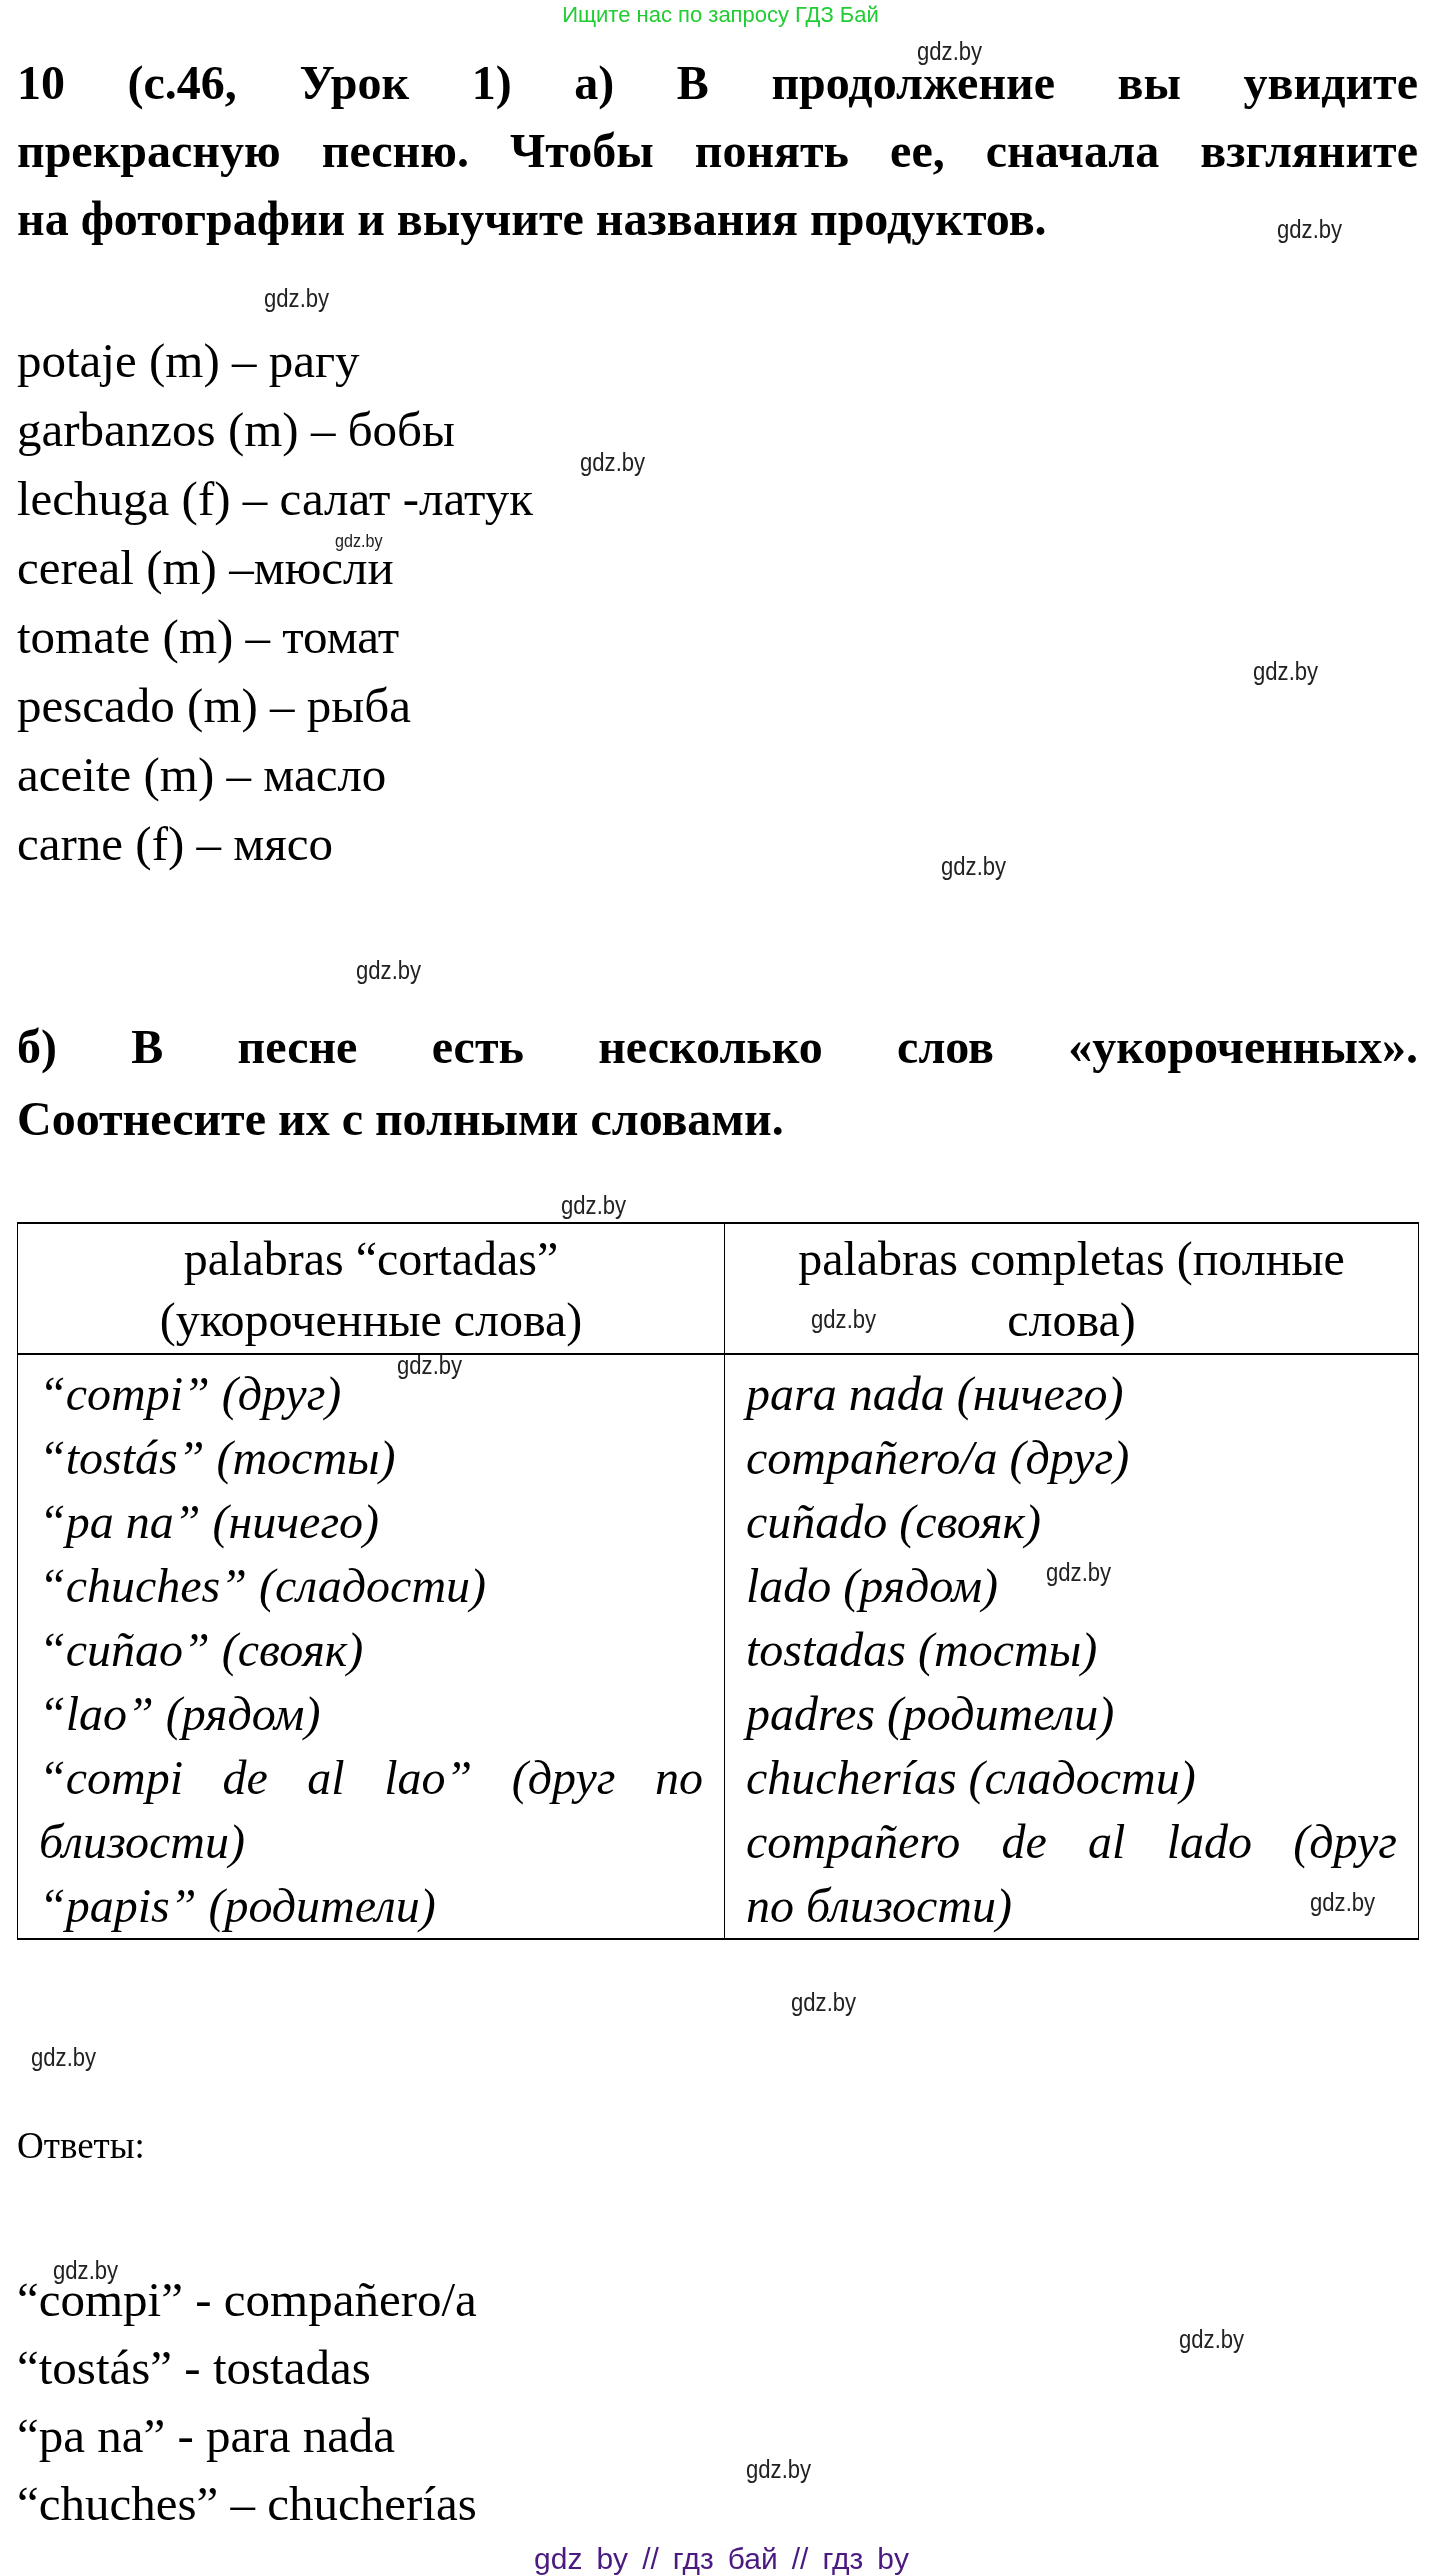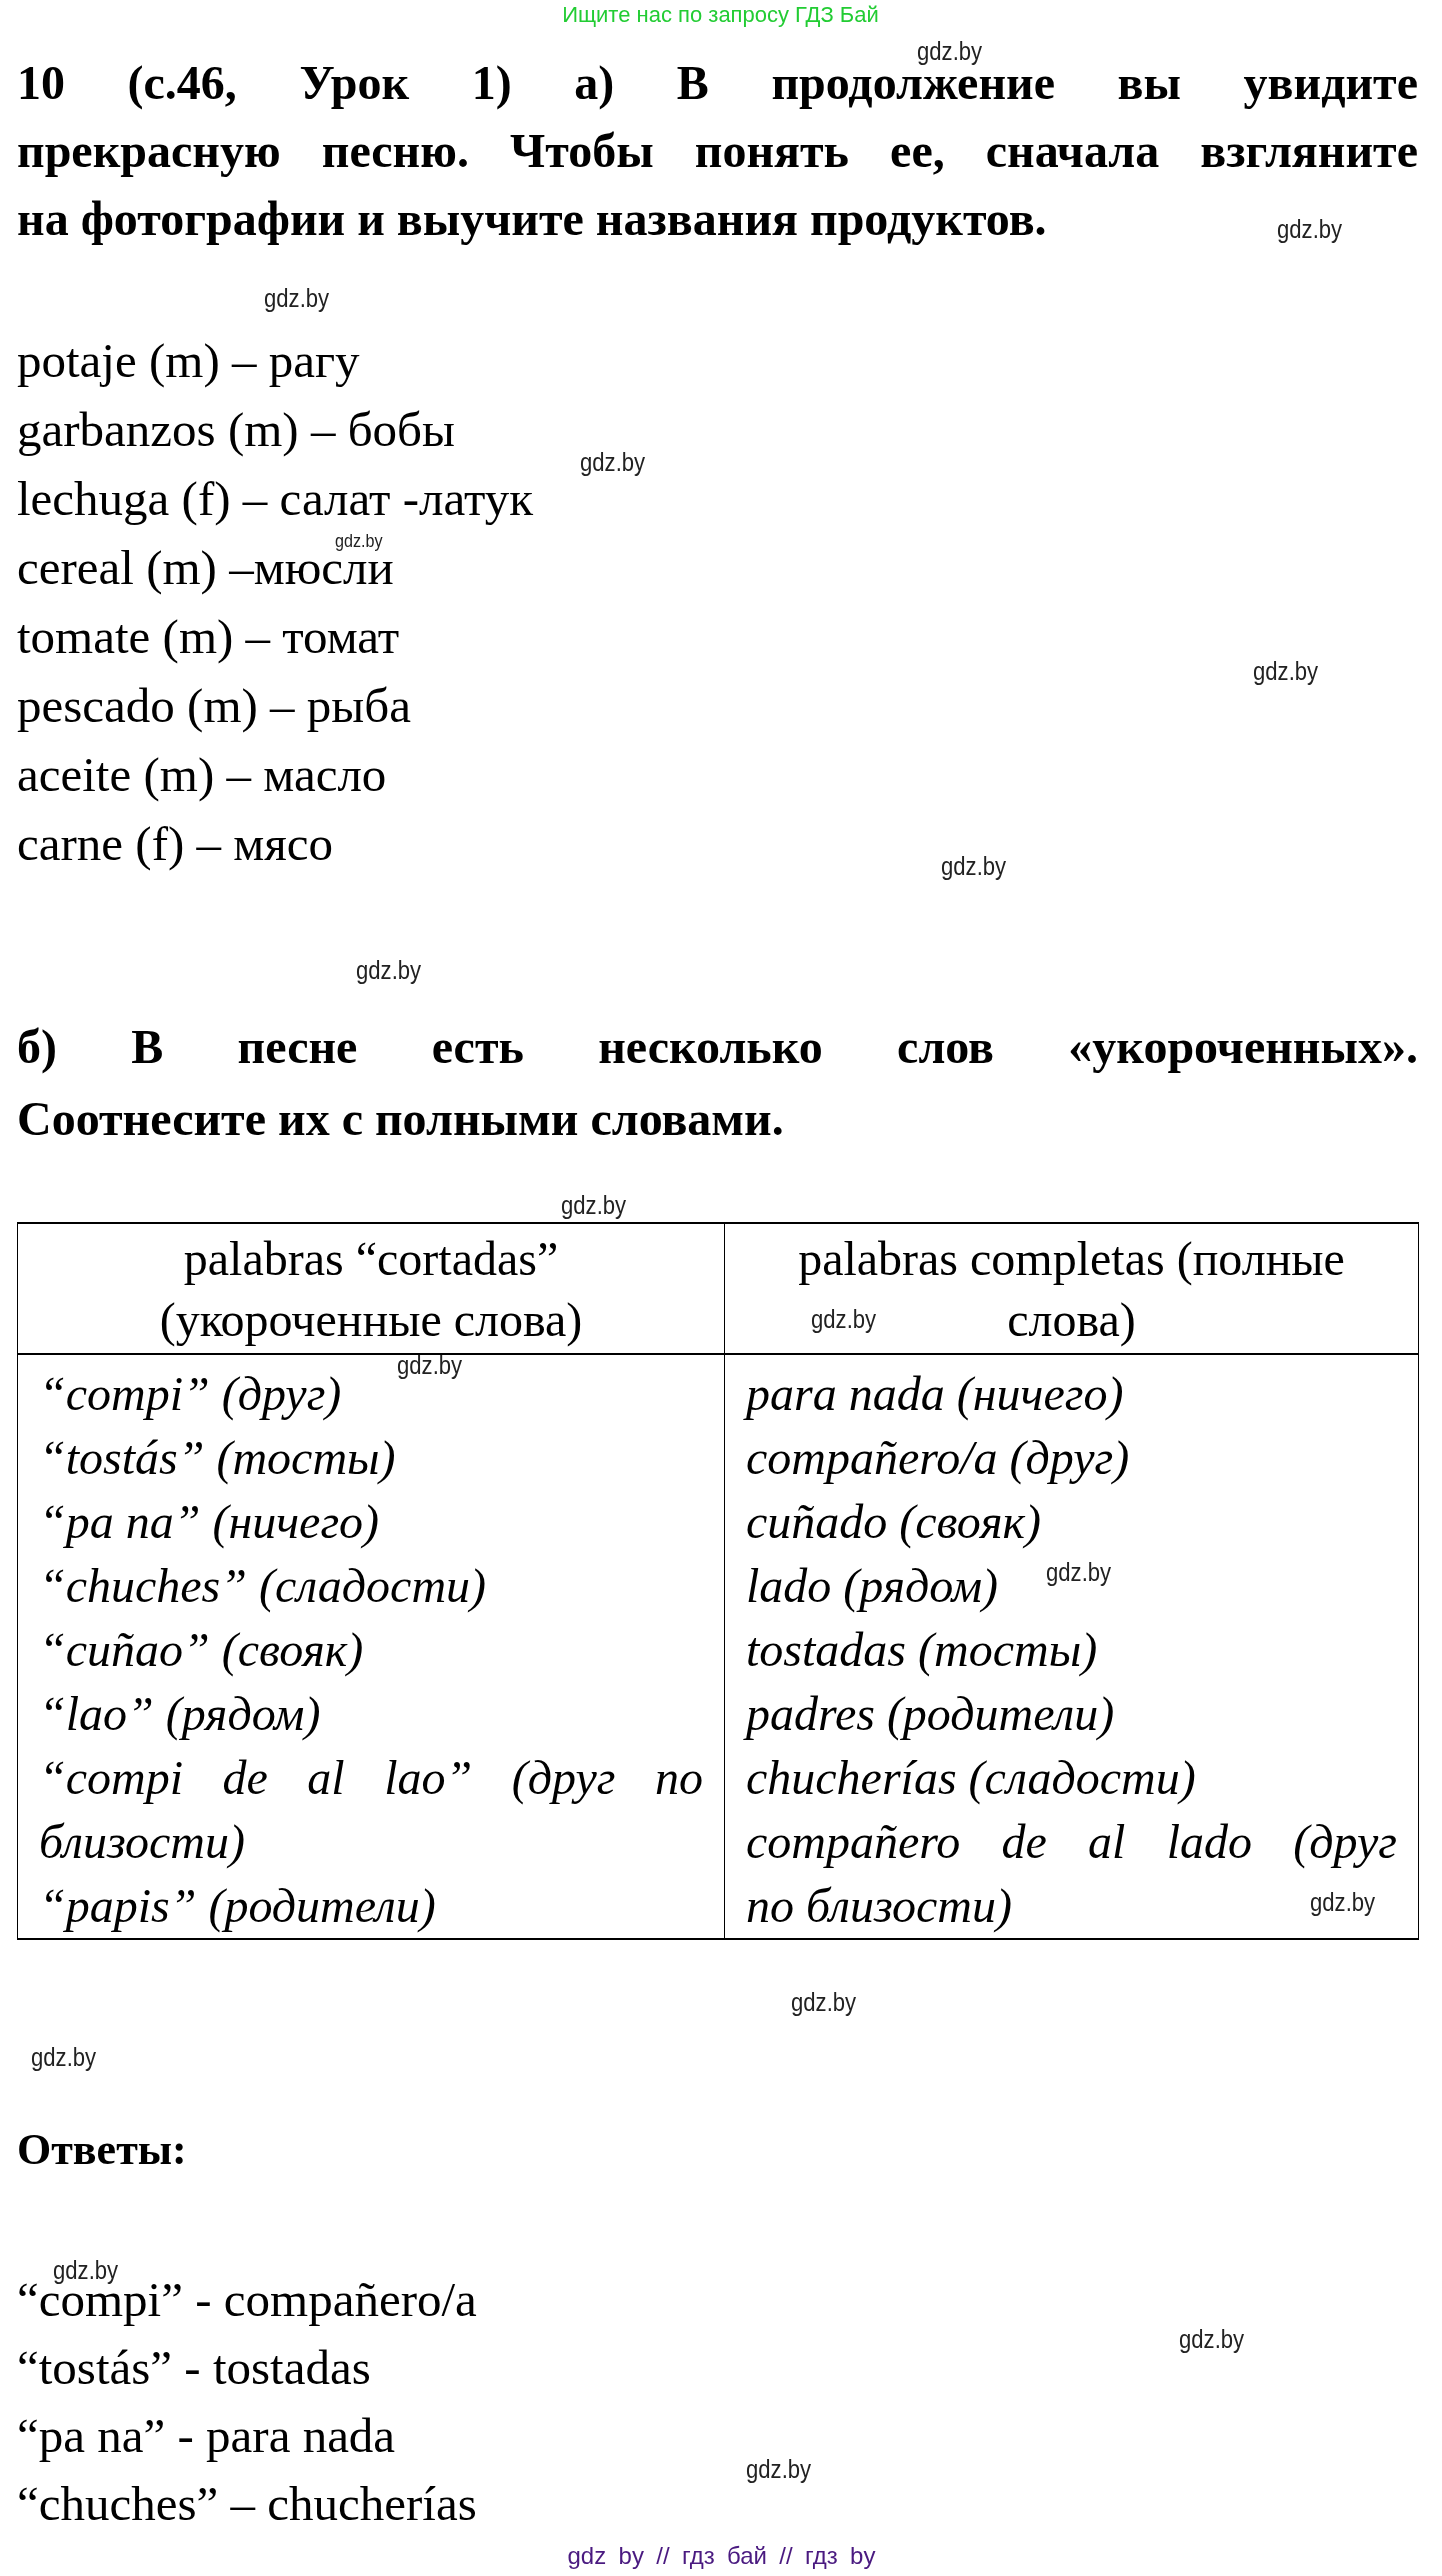--- a/index.html
+++ b/index.html
@@ -22,26 +22,26 @@
   .sectb .line.last { text-align-last: left; }
   table.match { position: absolute; left: 17px; top: 1222px; width: 1402px; height: 632px;
                 border-collapse: collapse; font-size: 48px; table-layout: fixed; }
   table.match td, table.match th { border: 1.9px solid #000; vertical-align: top; padding: 0; }
   table.match thead th { border-top-width: 2.9px; border-bottom-width: 2.9px; font-weight: normal;
                          height: 125px; text-align: center; line-height: 61px; padding-top: 3.8px; }
   table.match tbody td { padding: 7.6px 21px 0 21px; line-height: 64px; }
   table.match tr:last-child td { border-bottom-width: 2.9px; font-style: italic; }
   .cell-line { display: block; white-space: nowrap; }
   .cell-line.just { text-align: justify; text-align-last: justify; white-space: normal; }
-  .answers-label { left: 17px; top: 2124px; font-size: 44px; font-weight: bold; }
+  .answers-label { left: 17px; top: 2124px; font-size: 37px; }
   .answers { left: 17px; top: 2266px; font-size: 49px; line-height: 68px; }
   .answers div { white-space: pre; }
   .footer { left: 0; width: 1443px; top: 2542px; text-align: center;
             font-family: "Liberation Sans", "DejaVu Sans", sans-serif;
-            font-size: 24px; color: #4a1a80; word-spacing: 5.7px; }
+            font-size: 30px; color: #4a1a80; word-spacing: 5.7px; }
 </style>
 </head>
 <body>
 
 <div class="abs banner">Ищите нас по запросу ГДЗ Бай</div>
 
 <div class="abs wm" style="left:917px; top:36px;">gdz.by</div>
 <div class="abs wm" style="left:1277px; top:214px;">gdz.by</div>
 <div class="abs wm" style="left:264px; top:283px;">gdz.by</div>
 <div class="abs wm" style="left:580px; top:447px;">gdz.by</div>

